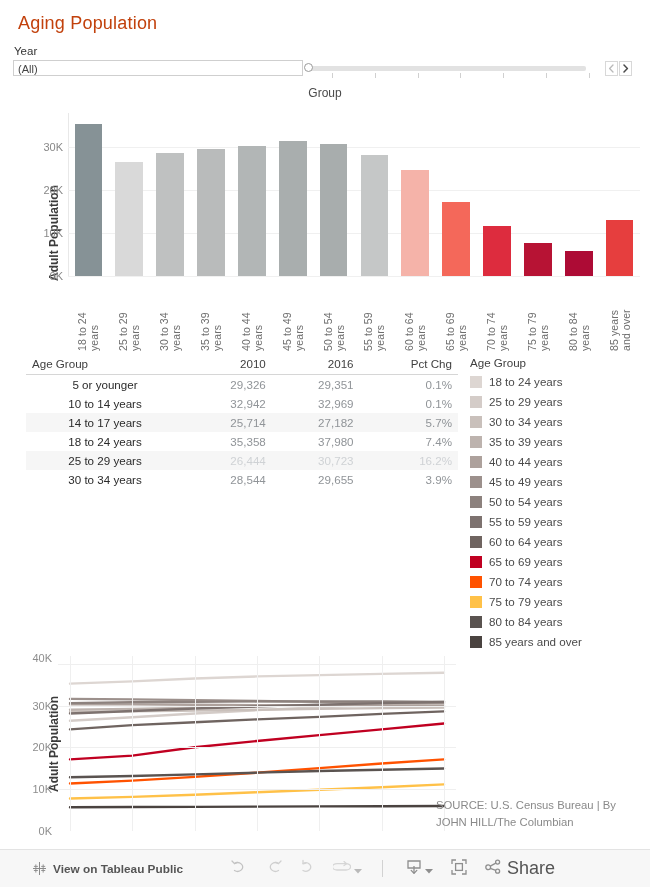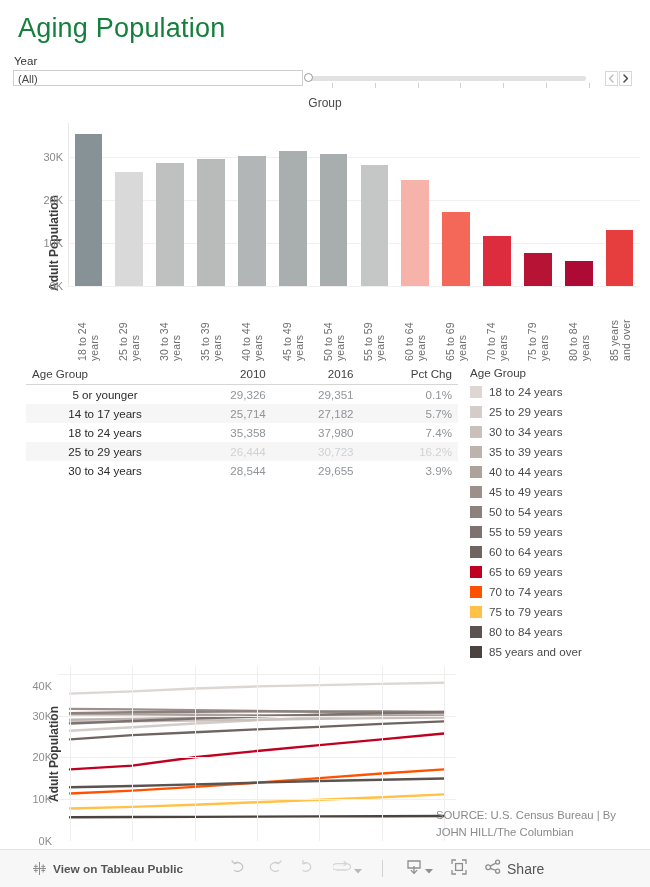--- a/index.html
+++ b/index.html
@@ -8,21 +8,21 @@
     background:#ffffff;
     font-family:"Liberation Sans","DejaVu Sans",sans-serif;
     color:#333333;
     -webkit-font-smoothing:antialiased;
   }
   .page{position:relative;width:650px;height:887px;}
 
   
   .header{padding:14px 18px 0 18px;}
   .title{
-    font-size:27px;font-weight:normal;color:#15803d;
+    font-size:18px;font-weight:normal;color:#c2410c;
     letter-spacing:.2px;line-height:1.1;margin:0 0 6px 0;
   }
   .subtitle{font-size:13.2px;color:#5a5a5a;line-height:1.55;margin:0;max-width:615px;}
 
   
   .filter{margin:11px 18px 0 13px;}
   .filter-label{font-size:11.5px;color:#333;margin:0 0 3px 1px;}
   .filter-row{display:flex;align-items:center;height:17px;}
   .filter-box{
     width:290px;height:16px;border:1px solid #cfcfcf;background:#fff;
@@ -112,21 +112,21 @@
     background:#f7f7f7;border-top:1px solid #e3e3e3;
     display:flex;align-items:center;
   }
   .tb-left{display:flex;align-items:center;margin-left:32px;font-weight:bold;}
   .tb-logo{margin-right:6px;display:flex;}
   .tb-link{font-size:11.8px;color:#555;}
   .tb-mid{display:flex;align-items:center;margin-left:48px;gap:17px;}
   .tb-btn{display:flex;align-items:center;cursor:pointer;}
   .tb-div{width:1px;height:17px;background:#d2d2d2;margin:0 3px;}
   .tb-right{display:flex;align-items:center;margin-left:20px;gap:18px;}
-  .tb-share{font-size:14px;color:#555;margin-left:5px;}
+  .tb-share{font-size:18px;color:#555;margin-left:5px;}
   .caret{margin-left:3px;}
 </style>
 </head>
 <body>
 
 <div class="page">
 
   <div class="header">
     <h1 class="title">Aging Population</h1>
   </div>
@@ -298,20 +298,26 @@
               <th class="num">Pct Chg</th>
             </tr>
           </thead>
         <tbody id="tblBody">
             <tr class="">
               <td class="c0">5 or younger</td>
               <td class="num">29,326</td>
               <td class="num">29,351</td>
               <td class="num">0.1%</td>
             </tr>
+            <tr class="">
+              <td class="c0">10 to 14 years</td>
+              <td class="num">32,942</td>
+              <td class="num">32,969</td>
+              <td class="num">0.1%</td>
+            </tr>
             <tr class="alt ">
               <td class="c0">14 to 17 years</td>
               <td class="num">25,714</td>
               <td class="num">27,182</td>
               <td class="num">5.7%</td>
             </tr>
             <tr class="">
               <td class="c0">18 to 24 years</td>
               <td class="num">35,358</td>
               <td class="num">37,980</td>
@@ -400,21 +406,21 @@
     <div class="lc-plot">
       <div id="lcTicks">
           <div class="lc-ytick" style="top: 175px;">0K</div>
           <div style="position: absolute; left: 0px; right: 0px; height: 1px; background: rgb(239, 239, 239); top: 133.333px;"></div>
           <div class="lc-ytick" style="top: 133.333px;">10K</div>
           <div style="position: absolute; left: 0px; right: 0px; height: 1px; background: rgb(239, 239, 239); top: 91.6667px;"></div>
           <div class="lc-ytick" style="top: 91.6667px;">20K</div>
           <div style="position: absolute; left: 0px; right: 0px; height: 1px; background: rgb(239, 239, 239); top: 50px;"></div>
           <div class="lc-ytick" style="top: 50px;">30K</div>
           <div style="position: absolute; left: 0px; right: 0px; height: 1px; background: rgb(239, 239, 239); top: 8.33333px;"></div>
-          <div class="lc-ytick" style="top: 20px;">40K</div>
+          <div class="lc-ytick" style="top: 2px;">40K</div>
           <div style="position: absolute; top: 0px; height: 175px; width: 1px; background: rgb(239, 239, 239); left: 12px;"></div>
           <div style="position: absolute; top: 0px; height: 175px; width: 1px; background: rgb(239, 239, 239); left: 74.3333px;"></div>
           <div style="position: absolute; top: 0px; height: 175px; width: 1px; background: rgb(239, 239, 239); left: 136.667px;"></div>
           <div style="position: absolute; top: 0px; height: 175px; width: 1px; background: rgb(239, 239, 239); left: 199px;"></div>
           <div style="position: absolute; top: 0px; height: 175px; width: 1px; background: rgb(239, 239, 239); left: 261.333px;"></div>
           <div style="position: absolute; top: 0px; height: 175px; width: 1px; background: rgb(239, 239, 239); left: 323.667px;"></div>
           <div style="position: absolute; top: 0px; height: 175px; width: 1px; background: rgb(239, 239, 239); left: 386px;"></div>
         </div>
       <svg id="lcSvg" width="398" height="175">
           <polyline points="12,27.67500000000001 74.33333333333334,25.416666666666686 136.66666666666669,22.5 199,20.416666666666686 261.33333333333337,19.166666666666686 323.6666666666667,17.916666666666657 386,16.75" fill="none" stroke="#ddd6d2" stroke-width="2.4" stroke-linecap="round" stroke-linejoin="round"></polyline>

